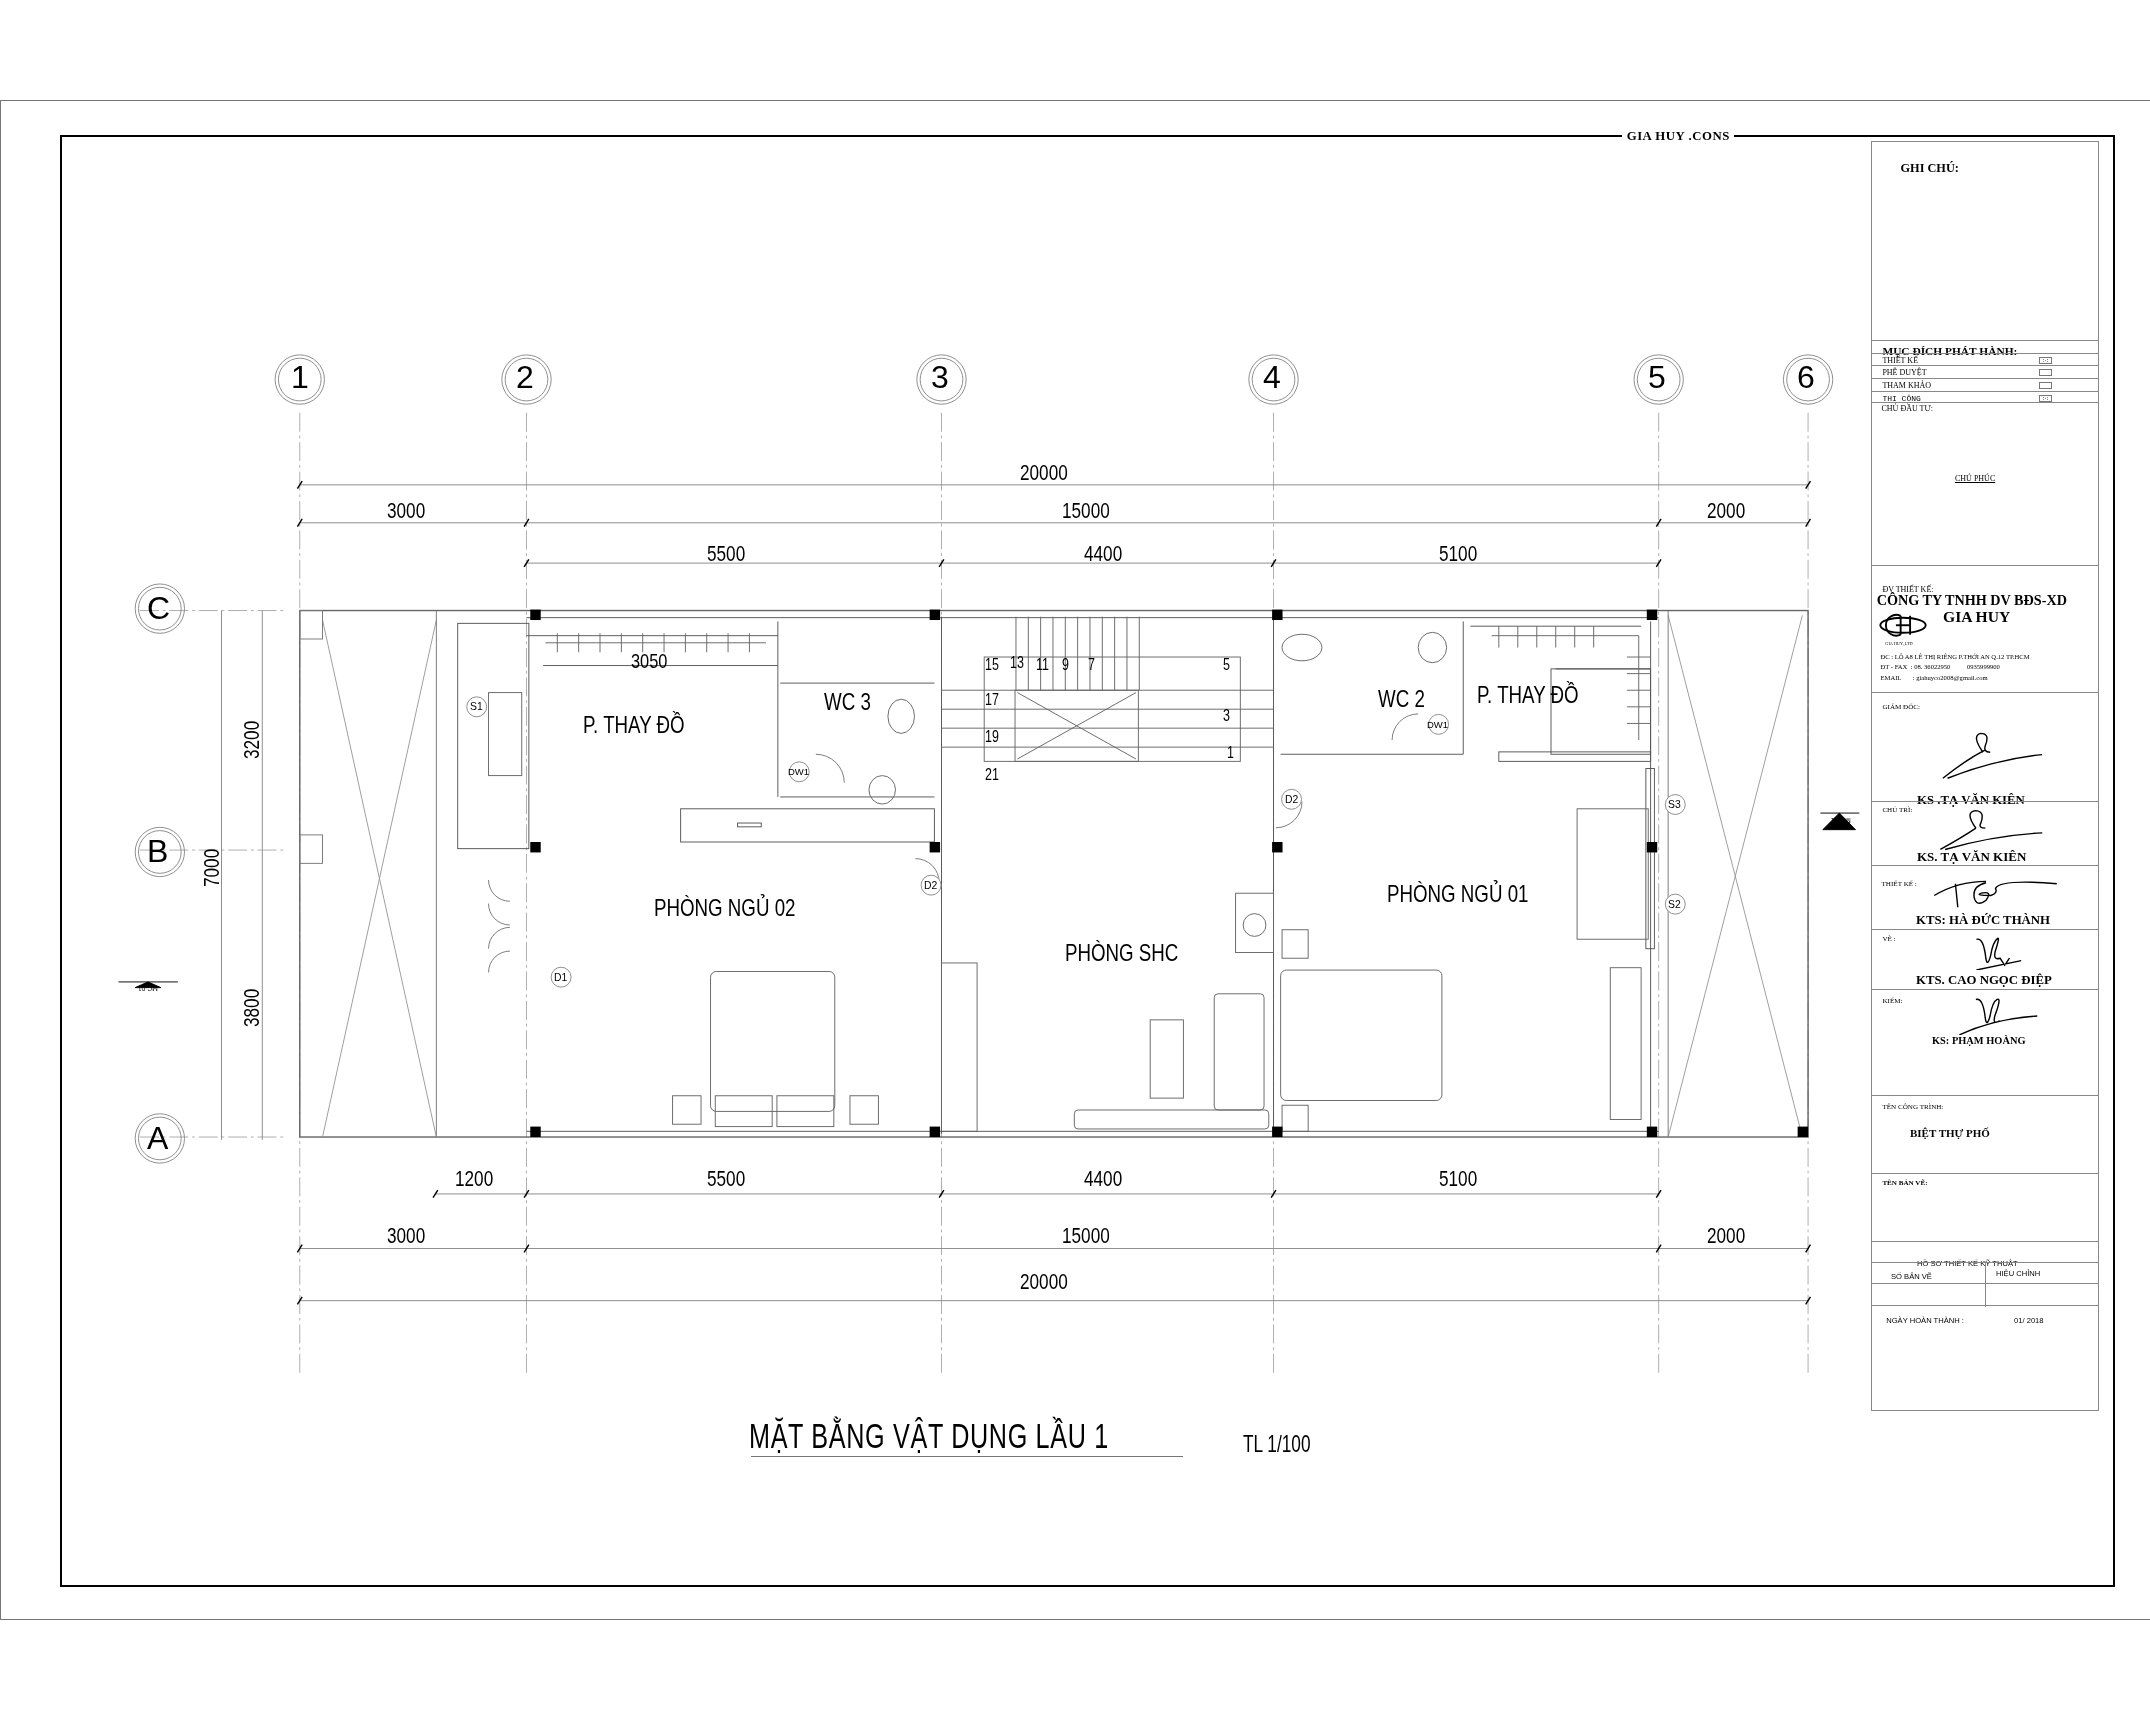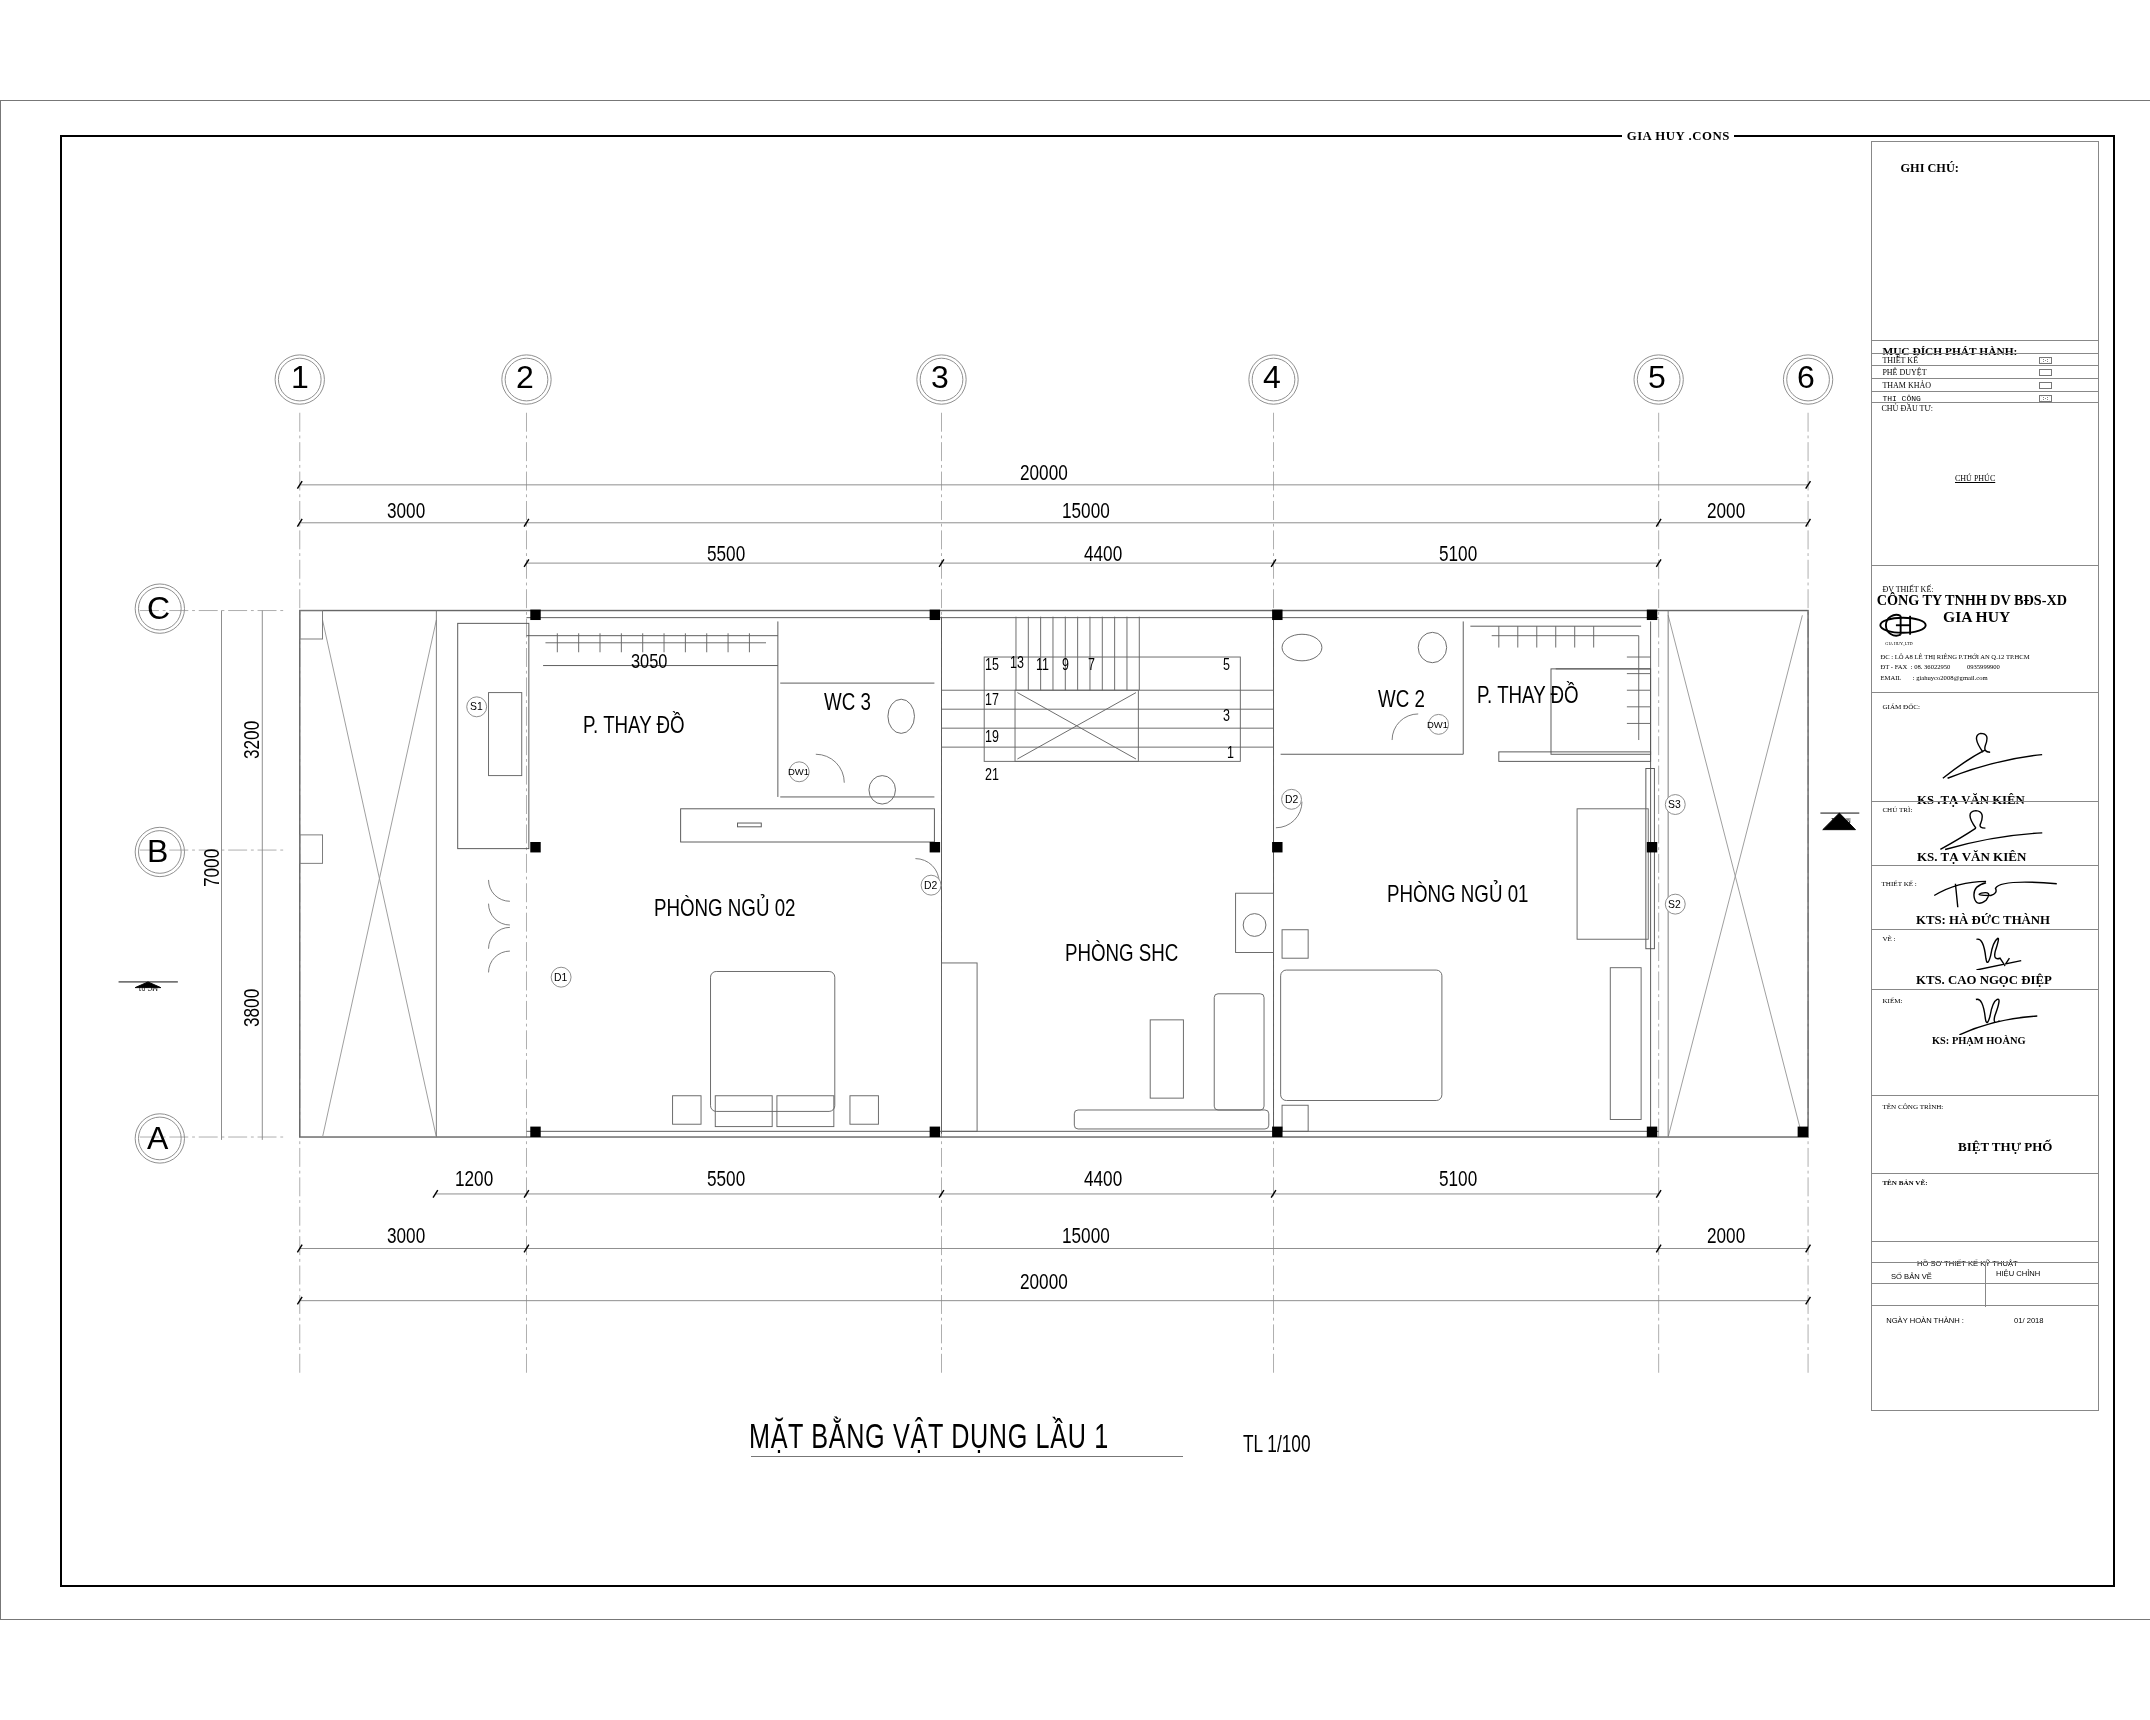--- a/index.html
+++ b/index.html
@@ -412,21 +412,21 @@
   <div class="row" style="top:847px;">
     <div class="t lbl" style="left:10.4px;top:7.1px;font-size:7.1px;">KIỂM:</div>
     <svg style="position:absolute;left:85px;top:7.1px;" width="85" height="38" viewBox="0 0 180 80">
       <path d="M40 5 Q 55 0 60 45 Q 63 65 70 40 Q 75 10 85 5 Q 95 0 80 40 Q 75 60 90 50 M5 80 Q 80 45 170 40" fill="none" stroke="#000" stroke-width="3"></path>
     </svg>
     <div class="t big" style="left:60px;top:45px;font-size:10.4px;">KS: PHẠM HOÀNG</div>
   </div>
 
   <div class="row" style="top:953px;">
     <div class="t lbl" style="left:10.4px;top:7.1px;font-size:7.1px;">TÊN CÔNG TRÌNH:</div>
-    <div class="t big" style="left:38px;top:43px;font-size:13px;margin-left:48px;">BIỆT THỰ  PHỐ</div>
+    <div class="t big" style="left:38px;top:31px;font-size:11px;">BIỆT THỰ  PHỐ</div>
   </div>
 
   <div class="row" style="top:1031px;">
     <div class="t big" style="left:10.4px;top:4.7px;font-size:7.1px;">TÊN BẢN VẼ:</div>
   </div>
 
   <div class="row" style="top:1099px;">
     <div class="t sans" style="left:45px;top:17px;font-size:7.6px;">HỒ SƠ THIẾT KẾ KỸ THUẬT</div>
   </div>
 

